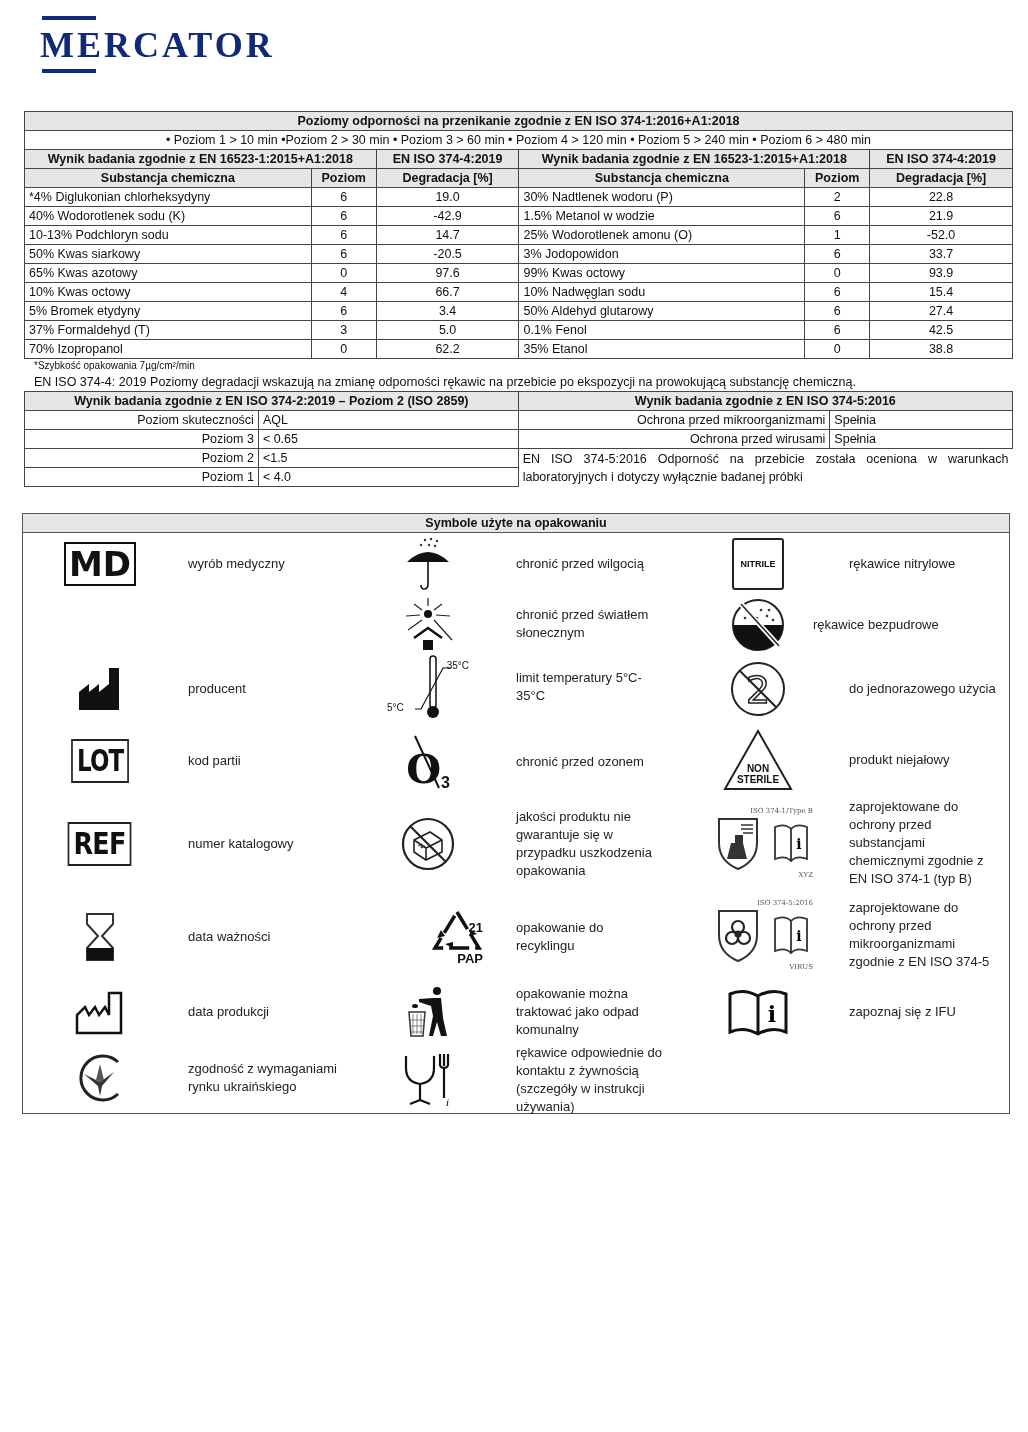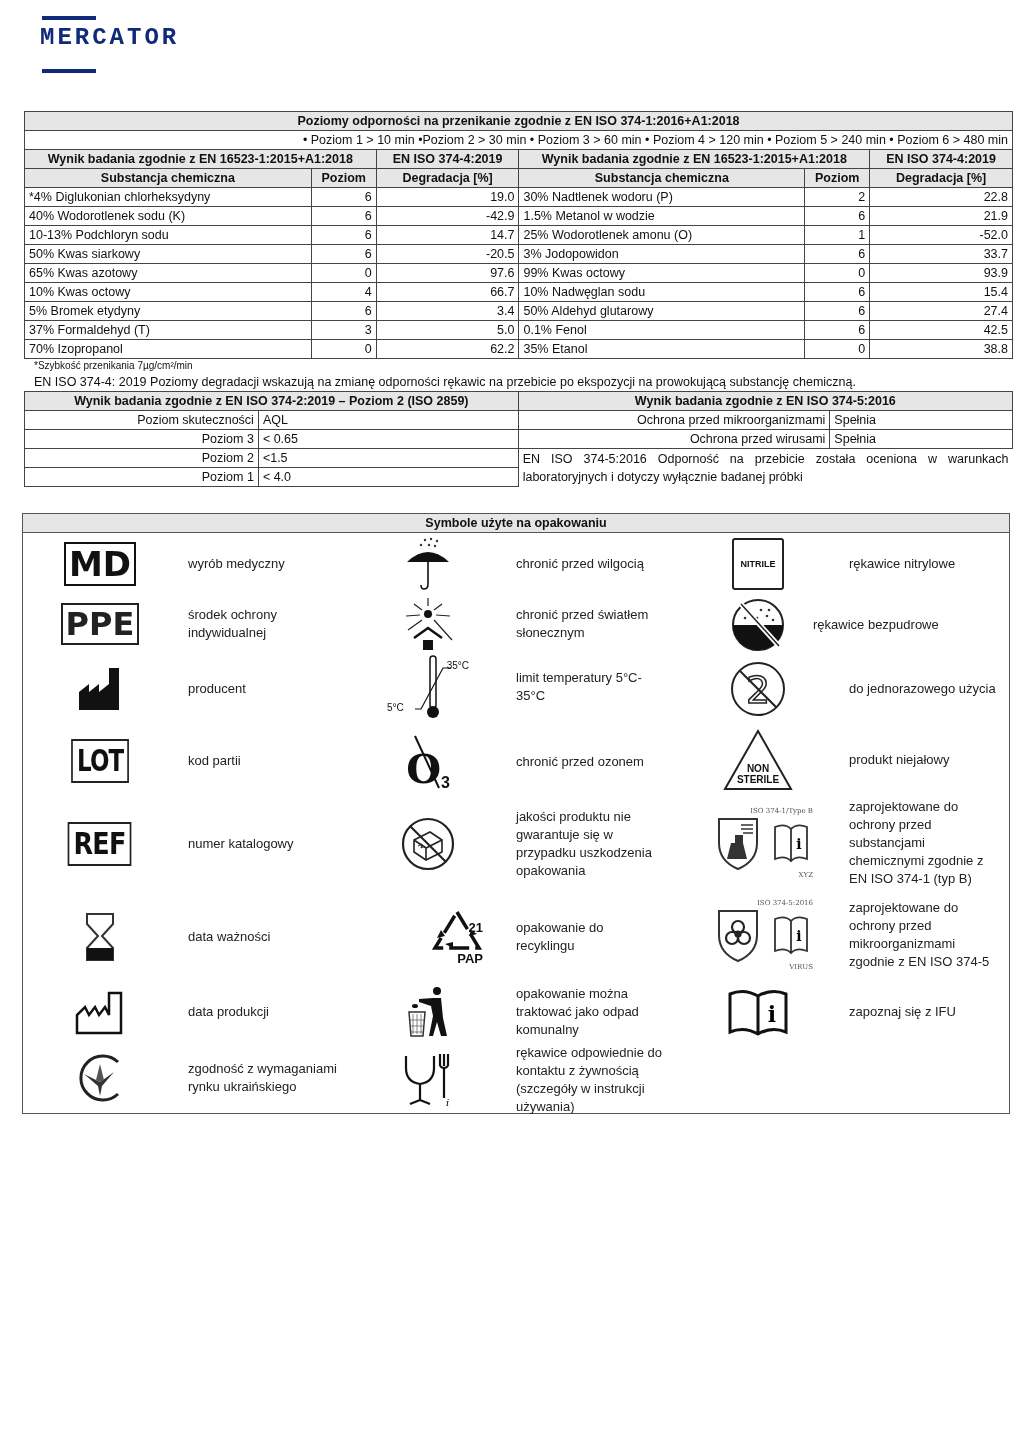--- a/index.html
+++ b/index.html
@@ -2,26 +2,26 @@
 <html><head>
 <meta charset="utf-8">
 <style>
   * { box-sizing: border-box; margin: 0; padding: 0; }
   html, body { width: 1028px; height: 1432px; background: #fff; }
   body { font-family: "Liberation Sans", "DejaVu Sans", sans-serif; color: #111; position: relative; overflow: hidden; }
   .logo { position: absolute; left: 40px; top: 16px; width: 230px; height: 60px; }
   .logo .bar { position: absolute; left: 2px; width: 54px; height: 4px; background: #0e2a78; }
   .logo .bar.top { top: 0; }
   .logo .bar.bot { top: 53px; }
-  .logo .word { position: absolute; left: 0; top: 8px; font-size: 24px; font-weight: bold; letter-spacing: 3px; color: #0e2a78; font-family: Liberation Mono, monospace; }
+  .logo .word { position: absolute; left: 0; top: 8px; font-size: 36px; font-weight: bold; letter-spacing: 3px; color: #0e2a78; font-family: Liberation Serif, serif; }
 
   table { border-collapse: collapse; position: absolute; font-size: 12.5px; padding-left: 10px; }
   td, th { border: 1px solid #444; padding: 0 4px; height: 19px; line-height: 18px; white-space: nowrap; }
   th { font-weight: bold; background: #e6e6e6; font-family: "Liberation Sans Narrow", "Liberation Sans", sans-serif; font-size: 12.5px; }
-  .c { text-align: right; }
+  .c { text-align: center; }
   .r { text-align: right; }
 
   #t1 { left: 24px; top: 111px; width: 989px; }
   #notes { position: absolute; left: 34px; top: 358px; font-size: 12.5px; }
   #notes .small { font-size: 10px; line-height: 16px; }
   #notes .line { line-height: 17px; }
   #t2 { left: 24px; top: 391px; width: 989px; }
   #t2 td { font-family: "Liberation Sans Narrow", "Liberation Sans", sans-serif; }
   #t2 .wrap { white-space: normal; text-align: justify; line-height: 18px; border: none; border-left: 1px solid #444; }
 
@@ -141,21 +141,21 @@
         <td class="c">0</td>
         <td class="c">62.2</td>
         <td>35% Etanol</td>
         <td class="c">0</td>
         <td class="c">38.8</td>
       </tr>
     </tbody>
 </table>
 
 <div id="notes">
-  <div class="small">*Szybkość przenikania 7µg/cm²/min</div>
+  <div class="small">*Szybkość opakowania 7µg/cm²/min</div>
   <div class="line">EN ISO 374-4: 2019 Poziomy degradacji wskazują na zmianę odporności rękawic na przebicie po ekspozycji na prowokującą substancję chemiczną.</div>
 </div>
 
 <table id="t2">
   <colgroup>
     <col style="width:234px">
       <col style="width:260px">
       <col style="width:312px">
       <col style="width:183px">
   </colgroup>
@@ -189,26 +189,20 @@
   </table>
 
 <div id="sym">
   <div class="hdr">Symbole użyte na opakowaniu</div>
 
   <div class="cell" style="left:22px;top:25px;height:50px">
     <div class="ico">
       <div style="border:2.5px solid #111;padding:0 3px;font-weight:bold;font-size:34px;line-height:40px;font-family:'DejaVu Sans',sans-serif">MD</div>
     </div>
     <div class="lbl" style="margin-left:33px">wyrób medyczny</div>
-  </div>
-  <div class="cell" style="left:22px;top:85px;height:50px">
-    <div class="ico">
-      <div style="border:2px solid #222;padding:0 3px;font-weight:bold;font-size:32px;line-height:38px;color:#222;font-family:'DejaVu Sans',sans-serif">PPE</div>
-    </div>
-    <div class="lbl" style="margin-left:33px;width:130px;white-space:normal">środek ochrony indywidualnej</div>
   </div>
   <div class="cell" style="left:22px;top:150px;height:50px">
     <div class="ico">
       <svg width="46" height="46" viewBox="0 0 46 46">
           <path d="M2 44 V26 L12 18 V26 L22 18 V26 L32 18 V2 H42 V44 Z" fill="#111"></path>
         </svg>
     </div>
     <div class="lbl" style="margin-left:33px">producent</div>
   </div>
   <div class="cell" style="left:22px;top:222px;height:50px">

